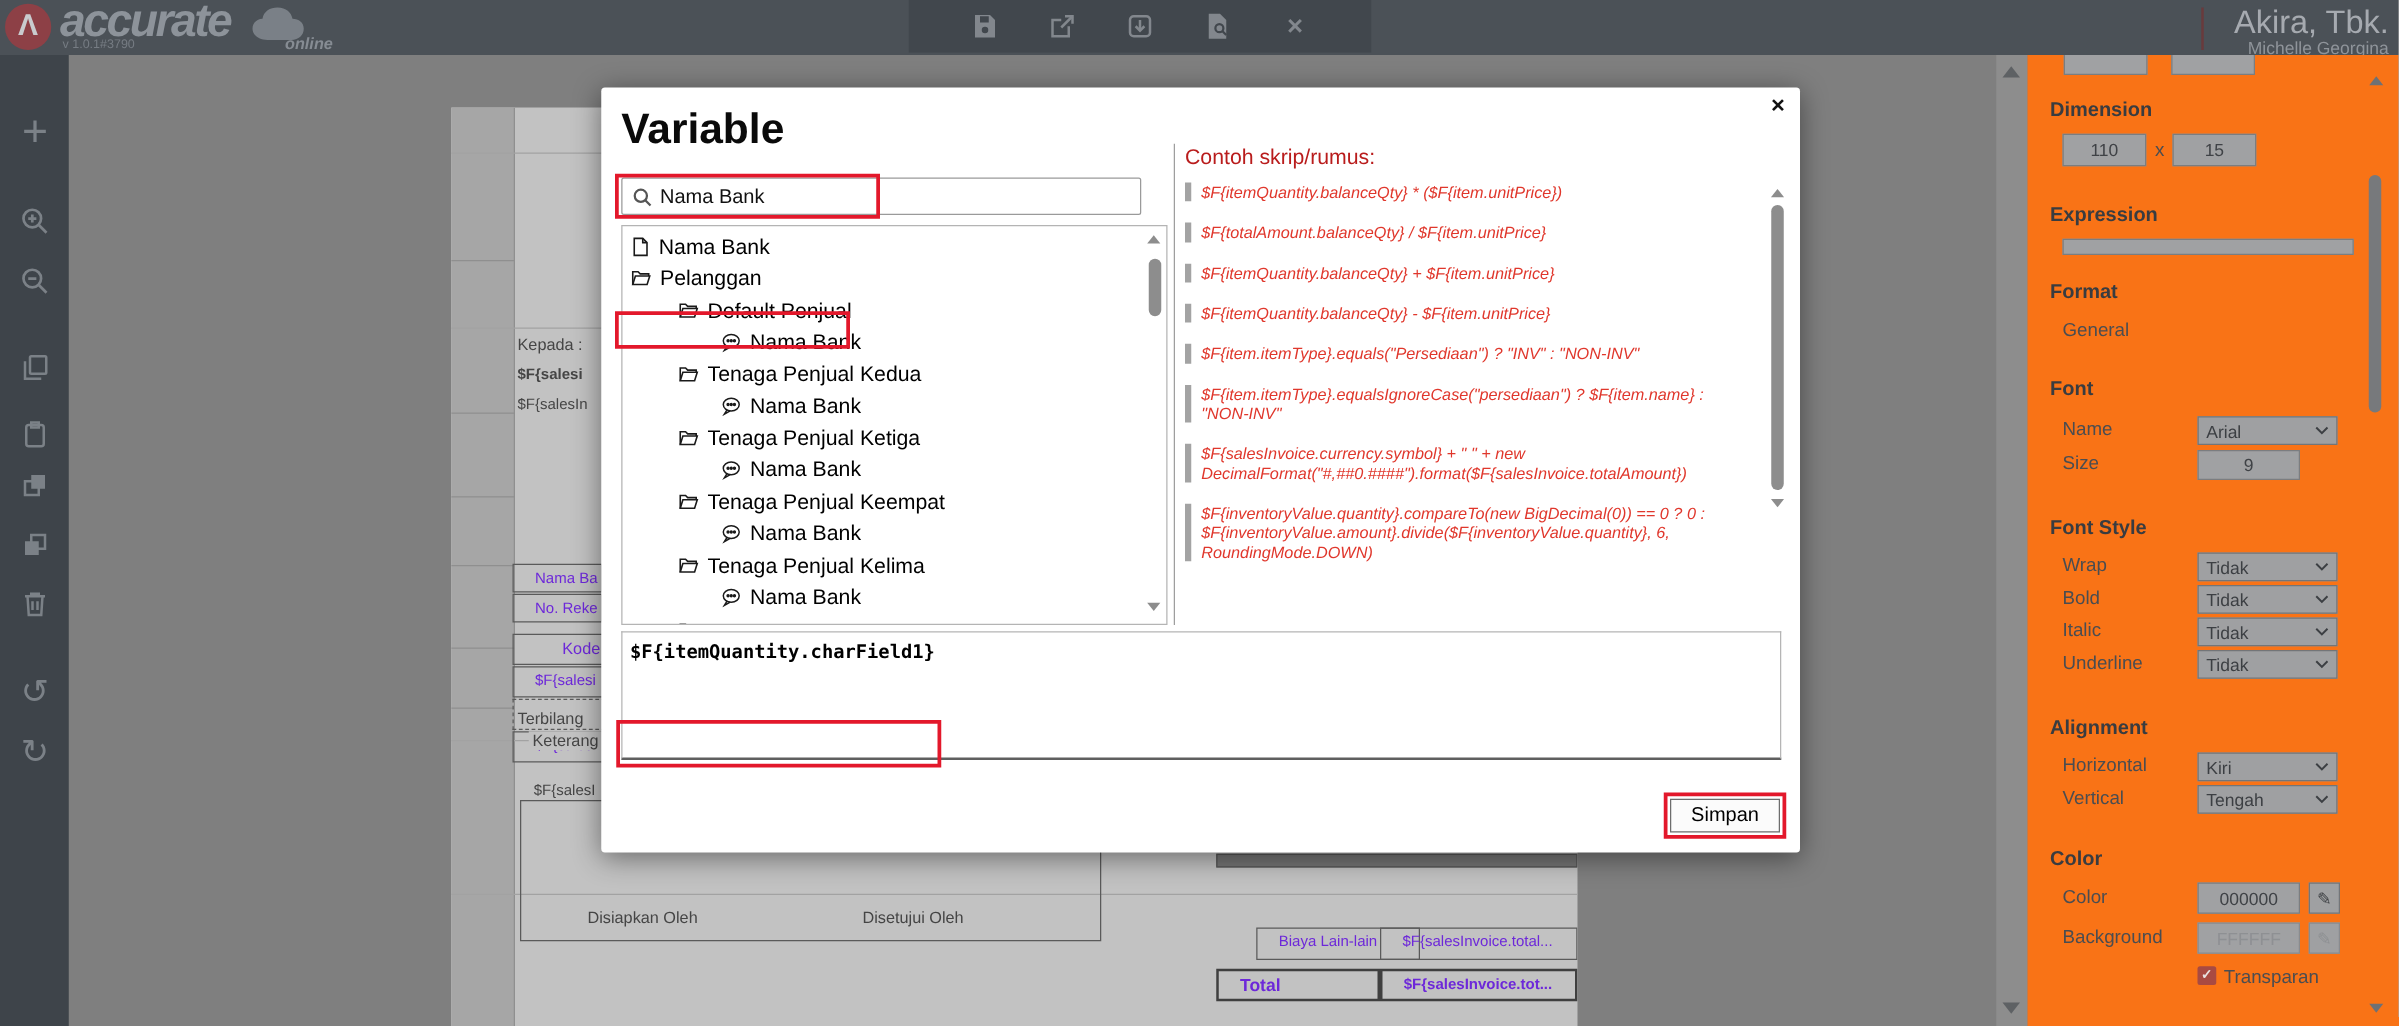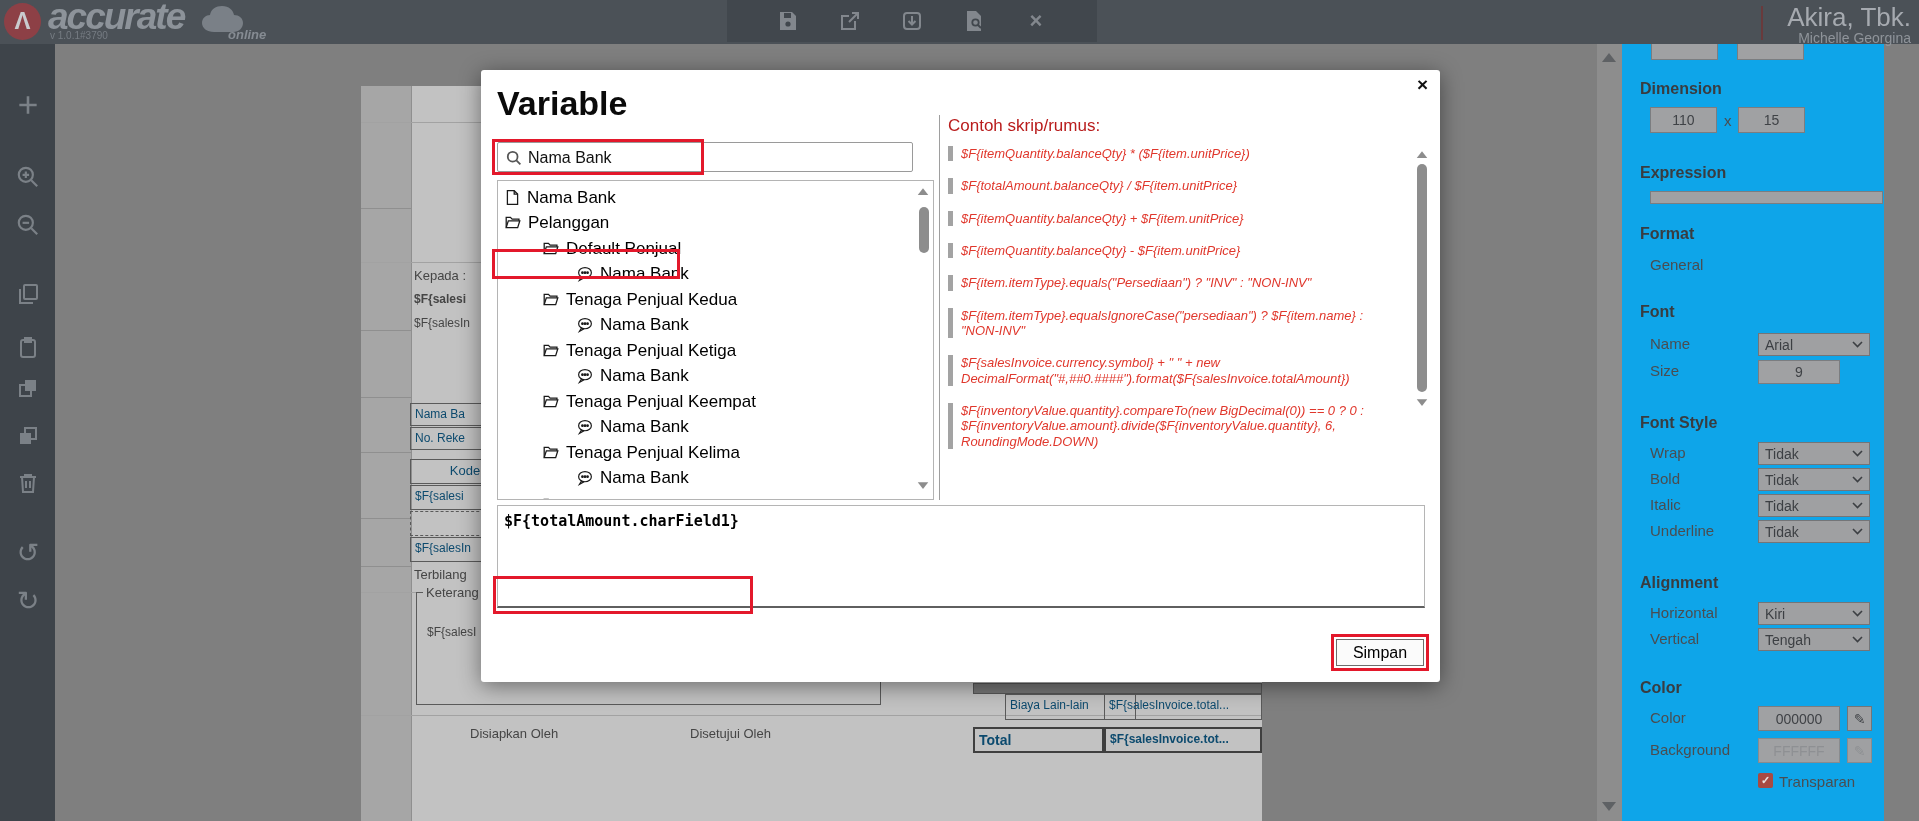--- a/index.html
+++ b/index.html
@@ -27,30 +27,30 @@
   .left-sidebar { position:absolute; left:0; top:44px; width:55px; height:777px; background:#3e444a; z-index:3; }
   .ls-btn { position:absolute; left:14px; width:28px; height:28px; display:flex; align-items:center; justify-content:center; color:#7b8187; font-size:27px; line-height:26px; }
 
   
   .canvas { position:absolute; left:55px; top:44px; width:1542px; height:777px; background:#7f7f7f; }
   .page { position:absolute; left:306px; top:42px; width:901px; height:735px; background:#c2c2c2; overflow:hidden; }
   .page-strip { position:absolute; left:0; top:0; width:51px; height:735px; background:#a6a6a6; border-right:1px solid #8f8f8f; }
   .page-hline { position:absolute; left:0; width:901px; height:1px; background:#a2a2a2; }
   .strip-tick { position:absolute; left:0; width:51px; height:1px; background:#8f8f8f; }
   .doc-text { position:absolute; font-size:13px; color:#454545; white-space:nowrap; }
-  .doc-box { position:absolute; border:1px solid #5a5a5a; font-size:12px; color:#0c4a6e; padding:3px 4px; white-space:nowrap; overflow:hidden; }
+  .doc-box { position:absolute; border:1px solid #5a5a5a; font-size:12px; color:#6d28d9; padding:3px 17px; white-space:nowrap; overflow:hidden;margin-top:48px; }
   .legend { position:absolute; background:#c2c2c2; padding:0 3px; font-size:13px; color:#454545; }
 
   
   .cv-scroll { position:absolute; left:1542px; top:0; width:25px; height:777px; background:#8d8d8d; }
   .tri-up { width:0; height:0; border-left:7px solid transparent; border-right:7px solid transparent; border-bottom:9px solid #5e6164; }
   .tri-down { width:0; height:0; border-left:7px solid transparent; border-right:7px solid transparent; border-top:9px solid #5e6164; }
 
   
-  .sidebar { position:absolute; left:1622px; top:44px; width:262px; height:777px; background:#0ea5e9; overflow:hidden; z-index:3; }
+  .sidebar { position:absolute; left:1622px; top:44px; width:297px; height:777px; background:#f97316; overflow:hidden; z-index:3; }
   .sb-h { position:absolute; left:18px; font-size:16px; font-weight:bold; color:#393c40; }
   .sb-label { position:absolute; left:28px; font-size:15px; color:#4a4d51; }
   .sb-input { position:absolute; border:1px solid #7b7d80; background:#a0a1a3; color:#3f4246; font-size:14px;
     display:flex; align-items:center; justify-content:center; }
   .sb-dd { position:absolute; width:112px; height:23px; border:1px solid #737578; background:#9fa0a2; color:#3c3f43;
     font-size:14px; display:flex; align-items:center; padding:0 6px; justify-content:space-between; }
   .sb-pencil { position:absolute; width:25px; height:25px; border:1px solid #737578; background:#9fa0a2; color:#3f4246;
     font-size:14px; display:flex; align-items:center; justify-content:center; }
   .sb-check { position:absolute; width:15px; height:15px; background:#a84a42; border-radius:2px; color:#e8e2e0;
     font-size:11px; font-weight:bold; text-align:center; line-height:15px; }
@@ -455,21 +455,21 @@
       <div class="ex-item">$F{item.itemType}.equals("Persediaan") ? "INV" : "NON-INV"</div>
       <div class="ex-item">$F{item.itemType}.equalsIgnoreCase("persediaan") ? $F{item.name} : "NON-INV"</div>
       <div class="ex-item">$F{salesInvoice.currency.symbol} + " " + new DecimalFormat("#,##0.####").format($F{salesInvoice.totalAmount})</div>
       <div class="ex-item">$F{inventoryValue.quantity}.compareTo(new BigDecimal(0)) == 0 ? 0 : $F{inventoryValue.amount}.divide($F{inventoryValue.quantity}, 6, RoundingMode.DOWN)</div>
     </div>
     <div class="tri-up abs" style="left:934px;top:80px;transform:scale(.75);border-bottom-color:#8d8d8d"></div>
     <div class="scroll-thumb" style="left:936px;top:94px;height:228px"></div>
     <div class="tri-down abs" style="left:934px;top:328px;transform:scale(.75);border-top-color:#8d8d8d"></div>
 
     <div class="expr-box">
-      <div class="expr-text">$F{totalAmount.charField1}</div>
+      <div class="expr-text">$F{itemQuantity.charField1}</div>
     </div>
 
     <div class="save-btn">Simpan</div>
   </div>
 
   <div class="redbox" style="left:492px;top:139px;width:212px;height:36px"></div>
   <div class="redbox" style="left:492px;top:249px;width:188px;height:30px"></div>
   <div class="redbox" style="left:493px;top:576px;width:260px;height:38px"></div>
   <div class="redbox" style="left:1331px;top:634px;width:98px;height:37px"></div>
 

